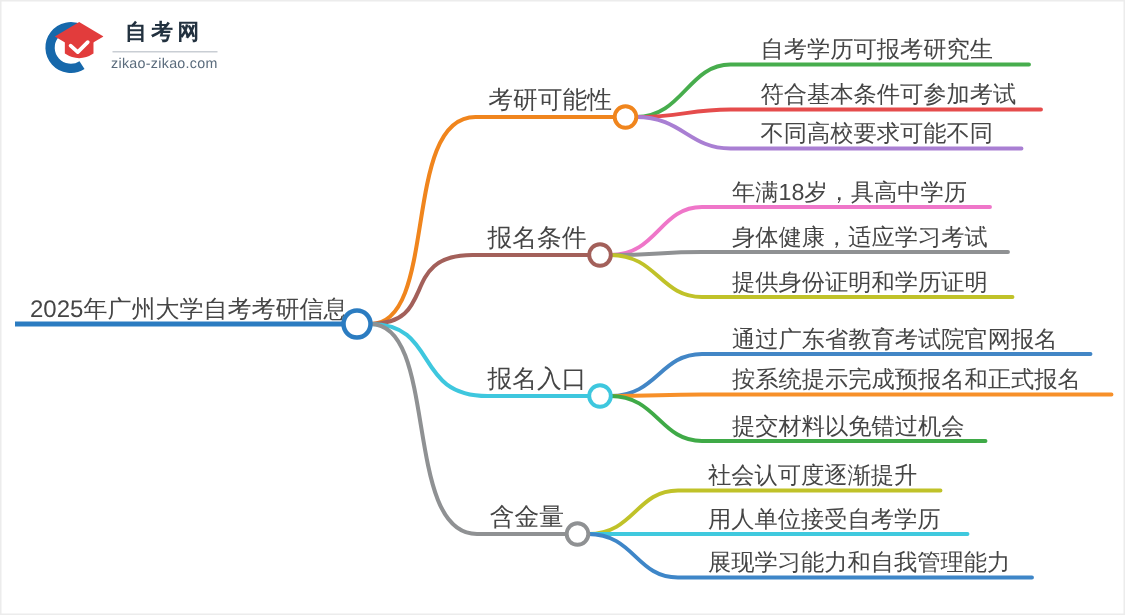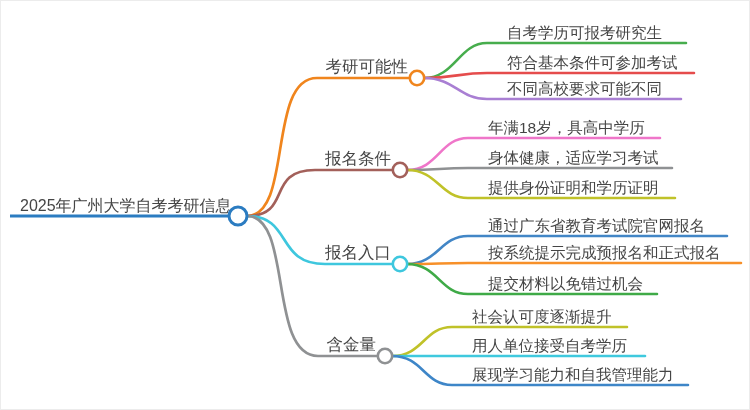--- a/index.html
+++ b/index.html
@@ -19,20 +19,33 @@
   #mindmap text{fill:#454545;}
   .root-label{font-size:16px;}
   .branch-label{font-size:16.5px;}
   .child-label{font-size:15.5px;}
 </style>
 </head>
 <body>
 
 <div id="stage">
 
+  <div class="logo">
+    <svg width="42" height="46" viewBox="0 0 44 46">
+      <path d="M 28 12 A 14.5 14.5 0 1 0 29 37" fill="none" stroke="#1668ab" stroke-width="6.5"></path>
+      <polygon points="27,7 44,17 27,27 10,17" fill="#e23c3c"></polygon>
+      <path d="M17 19 L17 29 Q27 35.5 37 29 L37 19 Z" fill="#e23c3c"></path>
+      <polyline points="21,23.5 26,28 33,21" fill="none" stroke="#ffffff" stroke-width="2.6" stroke-linecap="round" stroke-linejoin="round"></polyline>
+    </svg>
+    <div class="logo-text">
+      <div class="logo-title">自考网</div>
+      <div class="logo-divider"></div>
+      <div class="logo-domain">zikao-zikao.com</div>
+    </div>
+  </div>
 
   <svg id="mindmap" width="750" height="410" viewBox="0 0 750 410">
       <text x="20" y="211" class="root-label">2025年广州大学自考考研信息</text>
       <path d="M 10 216 H 229" stroke="#2b7cc1" stroke-width="3.2" fill="none"></path>
       <path d="M 247 216 C 293 216, 267 78, 317 78 H 410" stroke="#f0851d" stroke-width="2.7" fill="none" stroke-linecap="round"></path>
       <path d="M 424 78 C 455 78, 459 43, 487 43 H 686" stroke="#47ad4d" stroke-width="2.6" fill="none" stroke-linecap="round"></path>
       <text x="507" y="38" class="child-label">自考学历可报考研究生</text>
       <path d="M 424 78 C 455 78, 459 73, 487 73 H 694" stroke="#e54c4c" stroke-width="2.6" fill="none" stroke-linecap="round"></path>
       <text x="507" y="68" class="child-label">符合基本条件可参加考试</text>
       <path d="M 424 78 C 455 78, 459 99, 487 99 H 681" stroke="#a97fd3" stroke-width="2.6" fill="none" stroke-linecap="round"></path>

